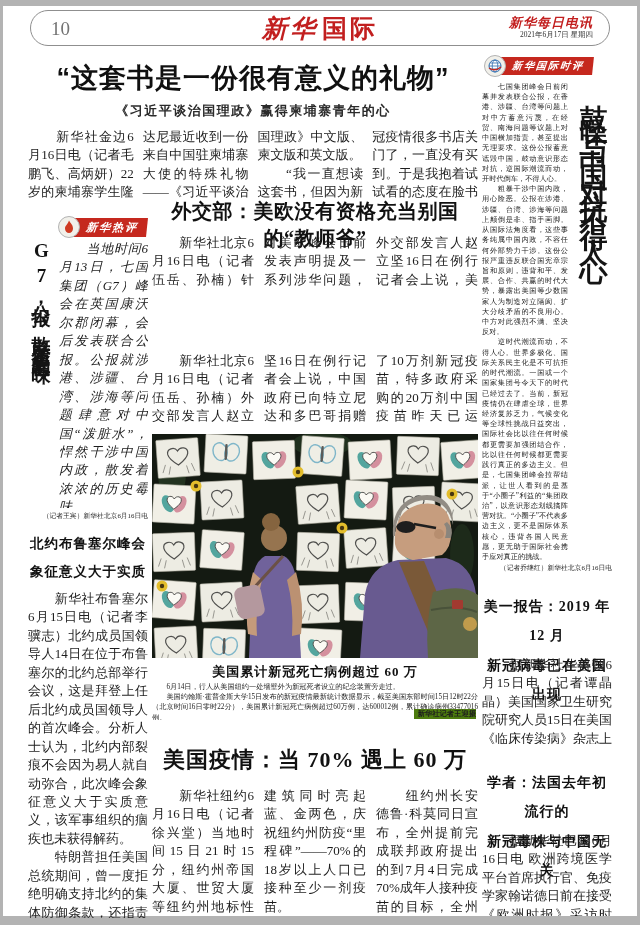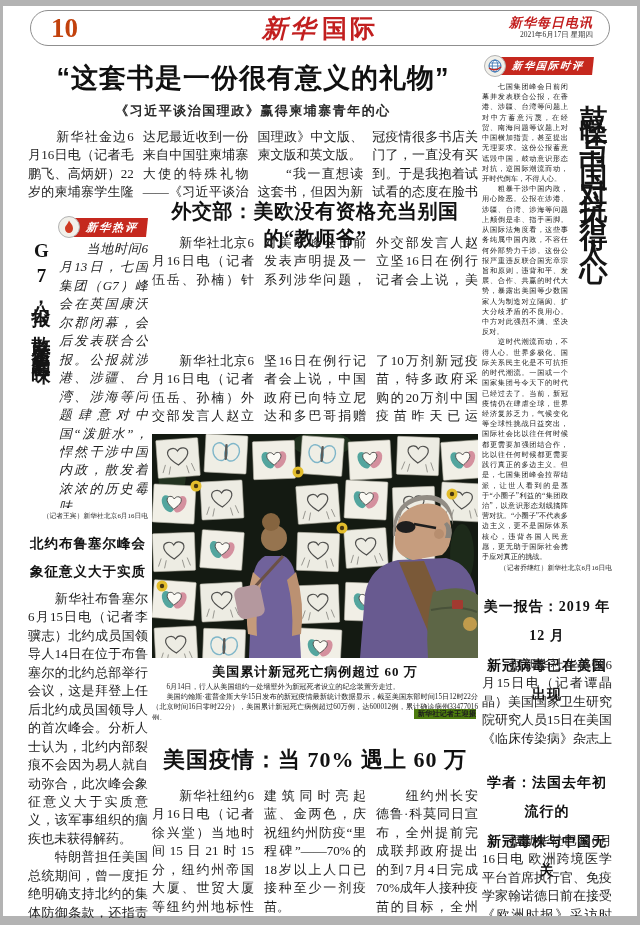--- a/index.html
+++ b/index.html
@@ -4,21 +4,21 @@
 <style>
   html,body{margin:0;padding:0;}
   body{background:#aaaaaa;font-family:"Liberation Serif",serif;}
   .page{position:relative;width:640px;height:925px;background:#b3b3b3;overflow:hidden;}
   .sheet{position:absolute;left:3px;right:3px;top:6px;bottom:9px;background:#ffffff;}
   .abs{position:absolute;}
 
   
   .masthead-band{left:30px;top:10px;width:578px;height:34px;border:1px solid #8f8f8f;
     border-radius:18px;display:flex;align-items:center;background:#fff;}
-  .page-num{margin-left:20px;font-size:27px;font-weight:bold;color:#c2410c;line-height:1;}
+  .page-num{margin-left:20px;font-size:19px;font-weight:normal;color:#737373;line-height:1;}
   .section-title{position:absolute;left:0;right:0;text-align:center;font-size:25px;font-weight:bold;
     color:#c21f1f;letter-spacing:3px;line-height:1;}
   .section-title .script{font-style:italic;margin-right:4px;}
   .brand-block{margin-left:auto;margin-right:16px;text-align:right;line-height:1.15;}
   .brand-name{font-size:13px;font-weight:bold;font-style:italic;color:#c21f1f;letter-spacing:1px;}
   .brand-date{font-size:7.5px;color:#333;}
 
   
   .lead-headline{left:28px;top:60px;width:450px;text-align:center;
     font-family:"Liberation Sans",sans-serif;font-weight:900;font-size:27px;color:#101010;letter-spacing:1px;}

